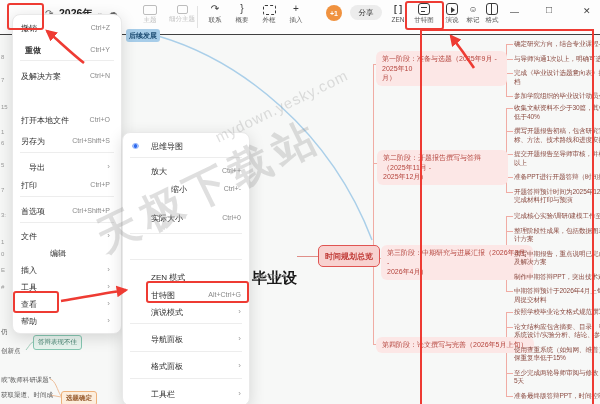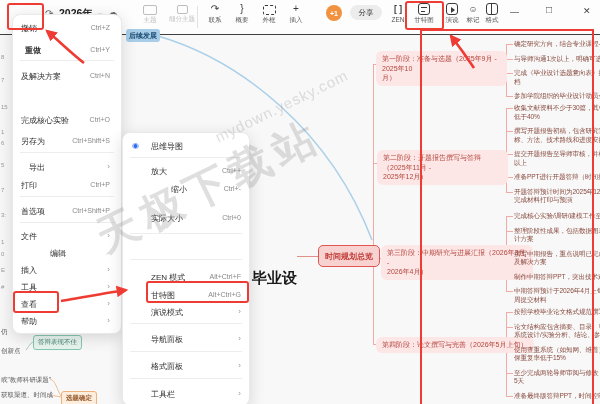--- a/index.html
+++ b/index.html
@@ -256,21 +256,21 @@
       <div class="mi-row" style="top: 28px;">
         <span class="mlabel" style="left: 12px; font-weight: bold;">重做</span>
         <span class="msc" style="right: 11px;">Ctrl+Y</span>
       </div>
       <div class="mi-sep" style="top: 45px;"></div>
       <div class="mi-row" style="top: 54px;">
         <span class="mlabel" style="left: 8px;">及解决方案</span>
         <span class="msc" style="right: 11px;">Ctrl+N</span>
       </div>
       <div class="mi-row" style="top: 98px;">
-        <span class="mlabel" style="left: 8px;">完成核心实验</span>
+        <span class="mlabel" style="left: 8px;">打开本地文件</span>
         <span class="msc" style="right: 11px;">Ctrl+O</span>
       </div>
       <div class="mi-row" style="top: 119px;">
         <span class="mlabel" style="left: 8px;">另存为</span>
         <span class="msc" style="right: 11px;">Ctrl+Shift+S</span>
       </div>
       <div class="mi-sep" style="top: 137px;"></div>
       <div class="mi-row" style="top: 145px;">
         <span class="mlabel" style="left: 16px;">导出</span>
         <span class="marrow" style="right: 11px;">›</span>
@@ -323,21 +323,21 @@
       <div class="mi-row" style="top: 49px;">
         <span class="mlabel" style="left: 28px; margin-left: 20px;">缩小</span>
         <span class="msc" style="right: 8px;">Ctrl+-</span>
       </div>
       <div class="mi-row" style="top: 78px;">
         <span class="mlabel" style="left: 28px;">实际大小</span>
         <span class="msc" style="right: 8px;">Ctrl+0</span>
       </div>
       <div class="mi-sep" style="top: 100px;"></div>
       <div class="mi-sep" style="top: 126px;"></div>
-      <div class="mi-row" style="top: 137px;">
+      <div class="mi-row" style="top: 137px; padding-left: 46px;">
         <span class="mlabel" style="left: 28px;">ZEN 模式</span>
         <span class="msc" style="right: 8px;">Alt+Ctrl+F</span>
       </div>
       <div class="mi-row" style="top: 155px;">
         <span class="mlabel" style="left: 28px;">甘特图</span>
         <span class="msc" style="right: 8px;">Alt+Ctrl+G</span>
       </div>
       <div class="mi-row" style="top: 172px;">
         <span class="mlabel" style="left: 28px;">演说模式</span>
         <span class="marrow" style="right: 8px;">›</span>

